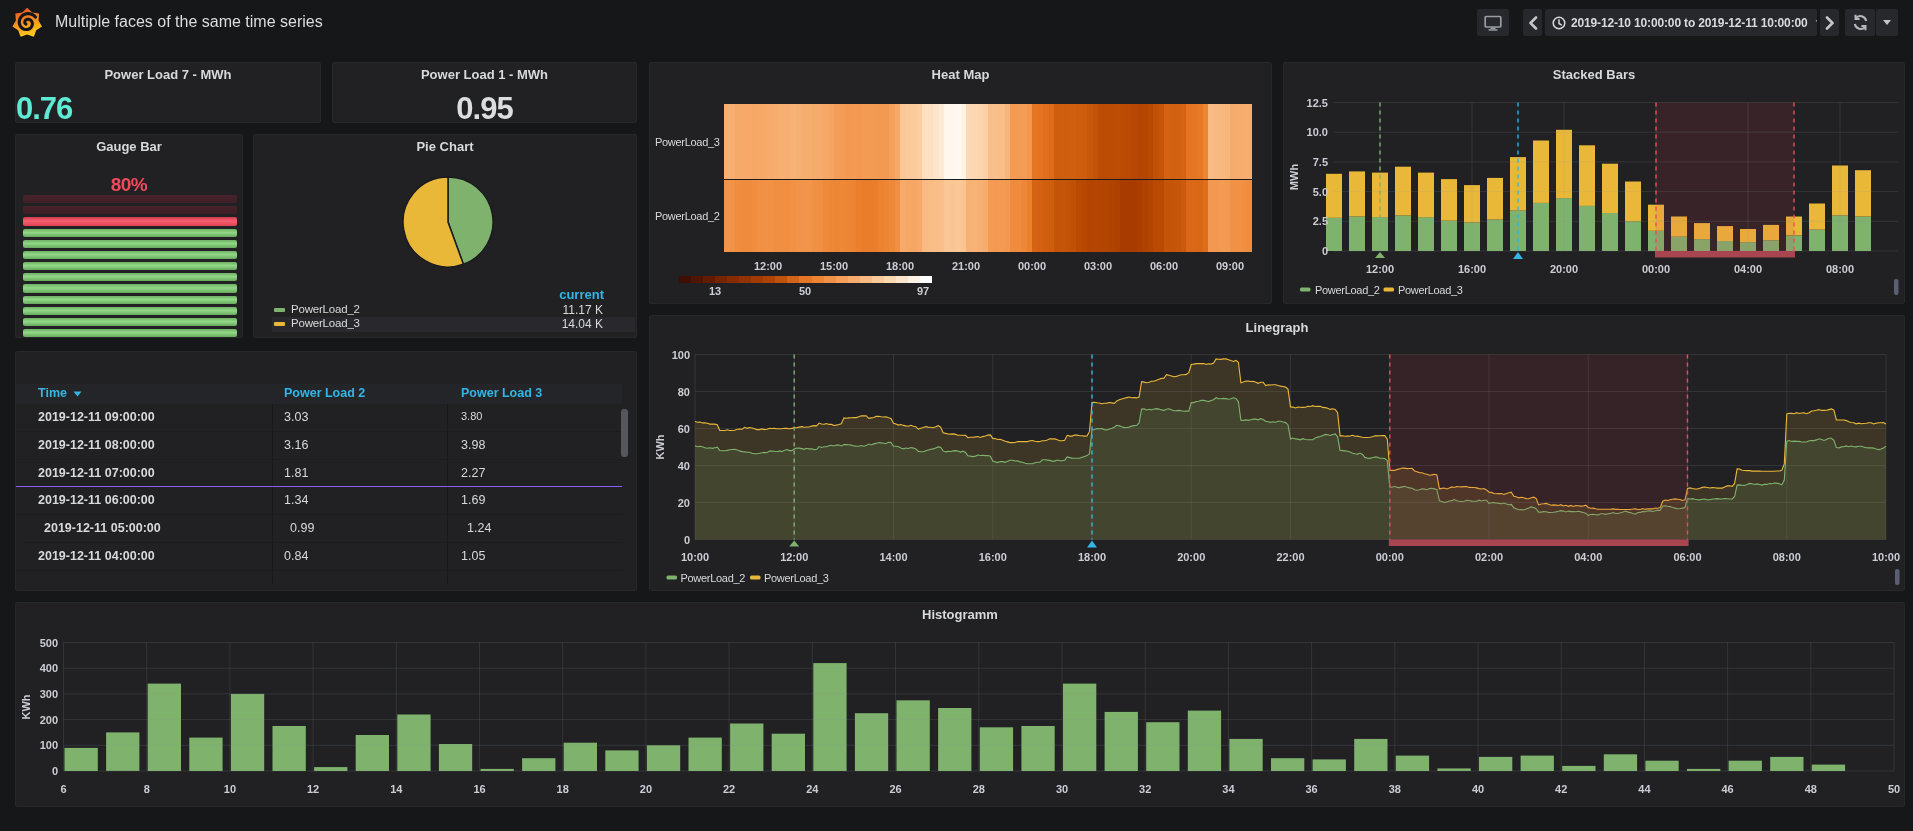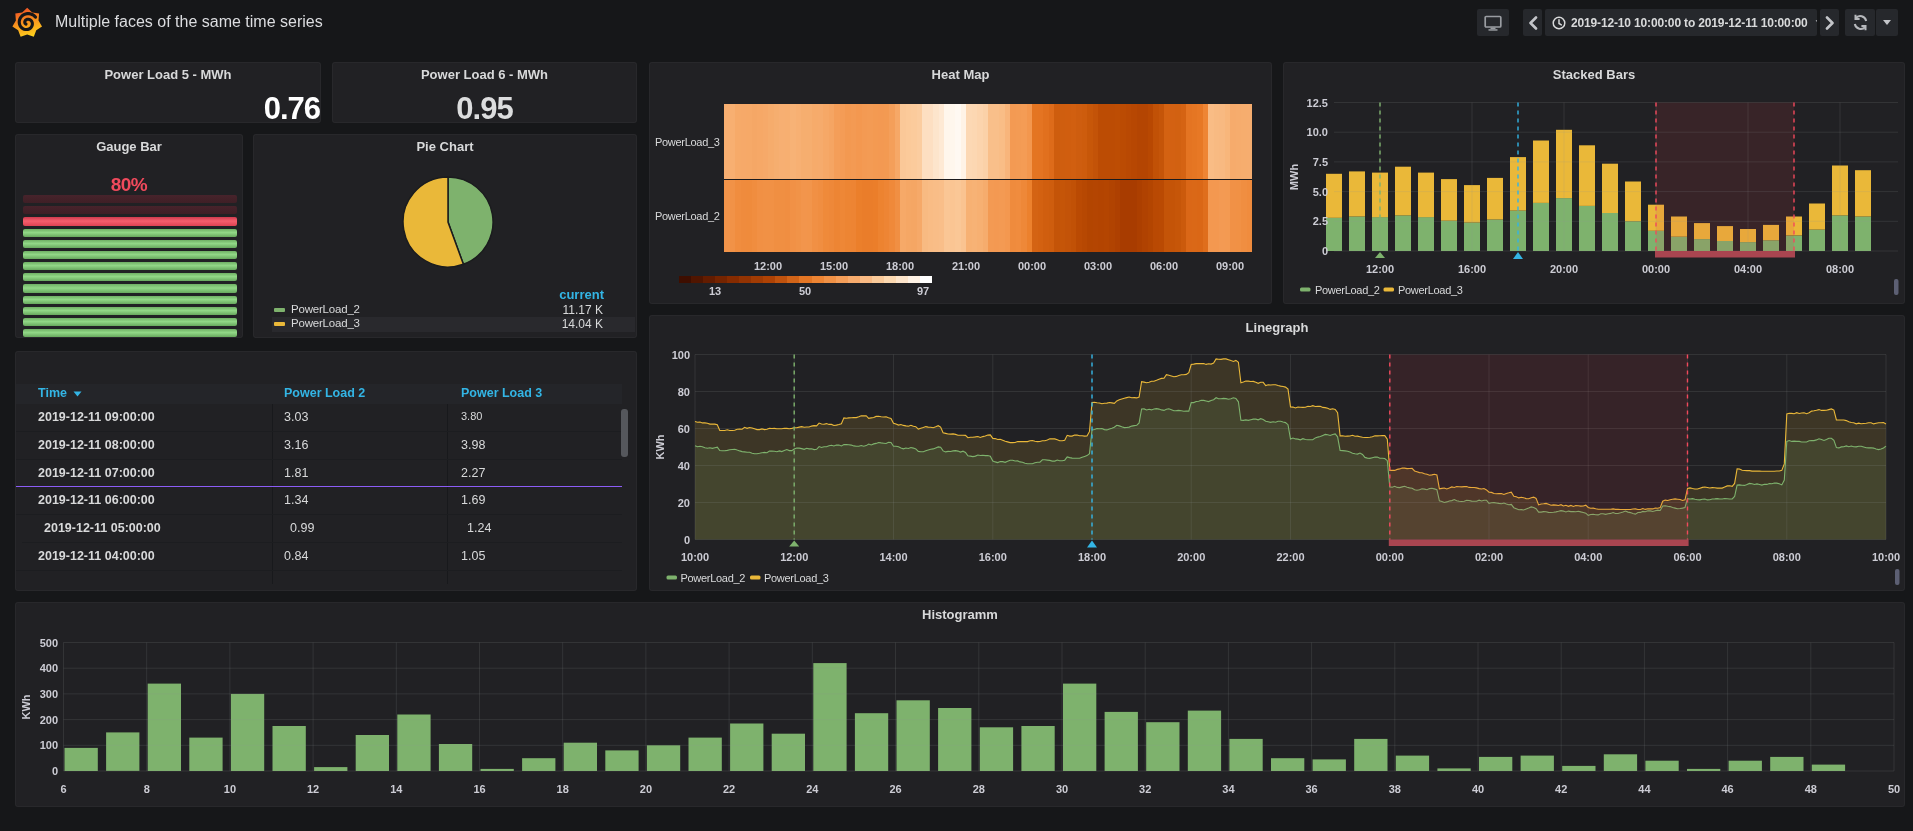--- a/index.html
+++ b/index.html
@@ -59,26 +59,26 @@
   </svg>
  </div>
  <div class="navbtn" style="left:1876px;width:22px">
   <svg width="10" height="7" viewBox="0 0 10 7" style="position:static">
    <path d="M1 1 L5 6 L9 1 Z" fill="#c3c5c9"></path>
   </svg>
  </div>
 </div>
 
 <div class="panel" style="left:15px;top:62px;width:306px;height:61px">
- <div class="ptitle">Power Load 5 - MWh</div>
- <div style="position:absolute;top:28px;left:0;right:0;text-align:right;font-size:31px;font-weight:700;letter-spacing:-1px;color:#ffffff">0.76</div>
+ <div class="ptitle">Power Load 7 - MWh</div>
+ <div style="position:absolute;top:28px;left:0;right:0;text-align:left;font-size:31px;font-weight:700;letter-spacing:-1px;color:#5eead4">0.76</div>
 </div>
 
 <div class="panel" style="left:332px;top:62px;width:305px;height:61px">
- <div class="ptitle">Power Load 6 - MWh</div>
+ <div class="ptitle">Power Load 1 - MWh</div>
  <div style="position:absolute;top:28px;left:0;right:0;text-align:center;font-size:31px;font-weight:700;letter-spacing:-1px;color:#dcddde">0.95</div>
 </div>
 
 <div class="panel" style="left:15px;top:134px;width:228px;height:204px">
  <div class="ptitle">Gauge Bar</div>
  <div style="position:absolute;top:39px;left:0;right:0;text-align:center;font-size:19px;font-weight:600;letter-spacing:-0.5px;color:#f04a5c">80%</div>
  <div style="position:absolute;left:7px;width:214px;top:60.0px;height:8.2px;border-radius:2px;background:linear-gradient(180deg,#47232b,#3f1f26)"></div>
     <div style="position:absolute;left:7px;width:214px;top:71.2px;height:8.2px;border-radius:2px;background:linear-gradient(180deg,#47232b,#3f1f26)"></div>
     <div style="position:absolute;left:7px;width:214px;top:82.4px;height:8.2px;border-radius:2px;background:linear-gradient(180deg,#cf3a4e,#f55f6d 45%,#de4253)"></div>
     <div style="position:absolute;left:7px;width:214px;top:93.5px;height:8.2px;border-radius:2px;background:linear-gradient(180deg,#6fb064,#92d887 45%,#67a85d)"></div>

